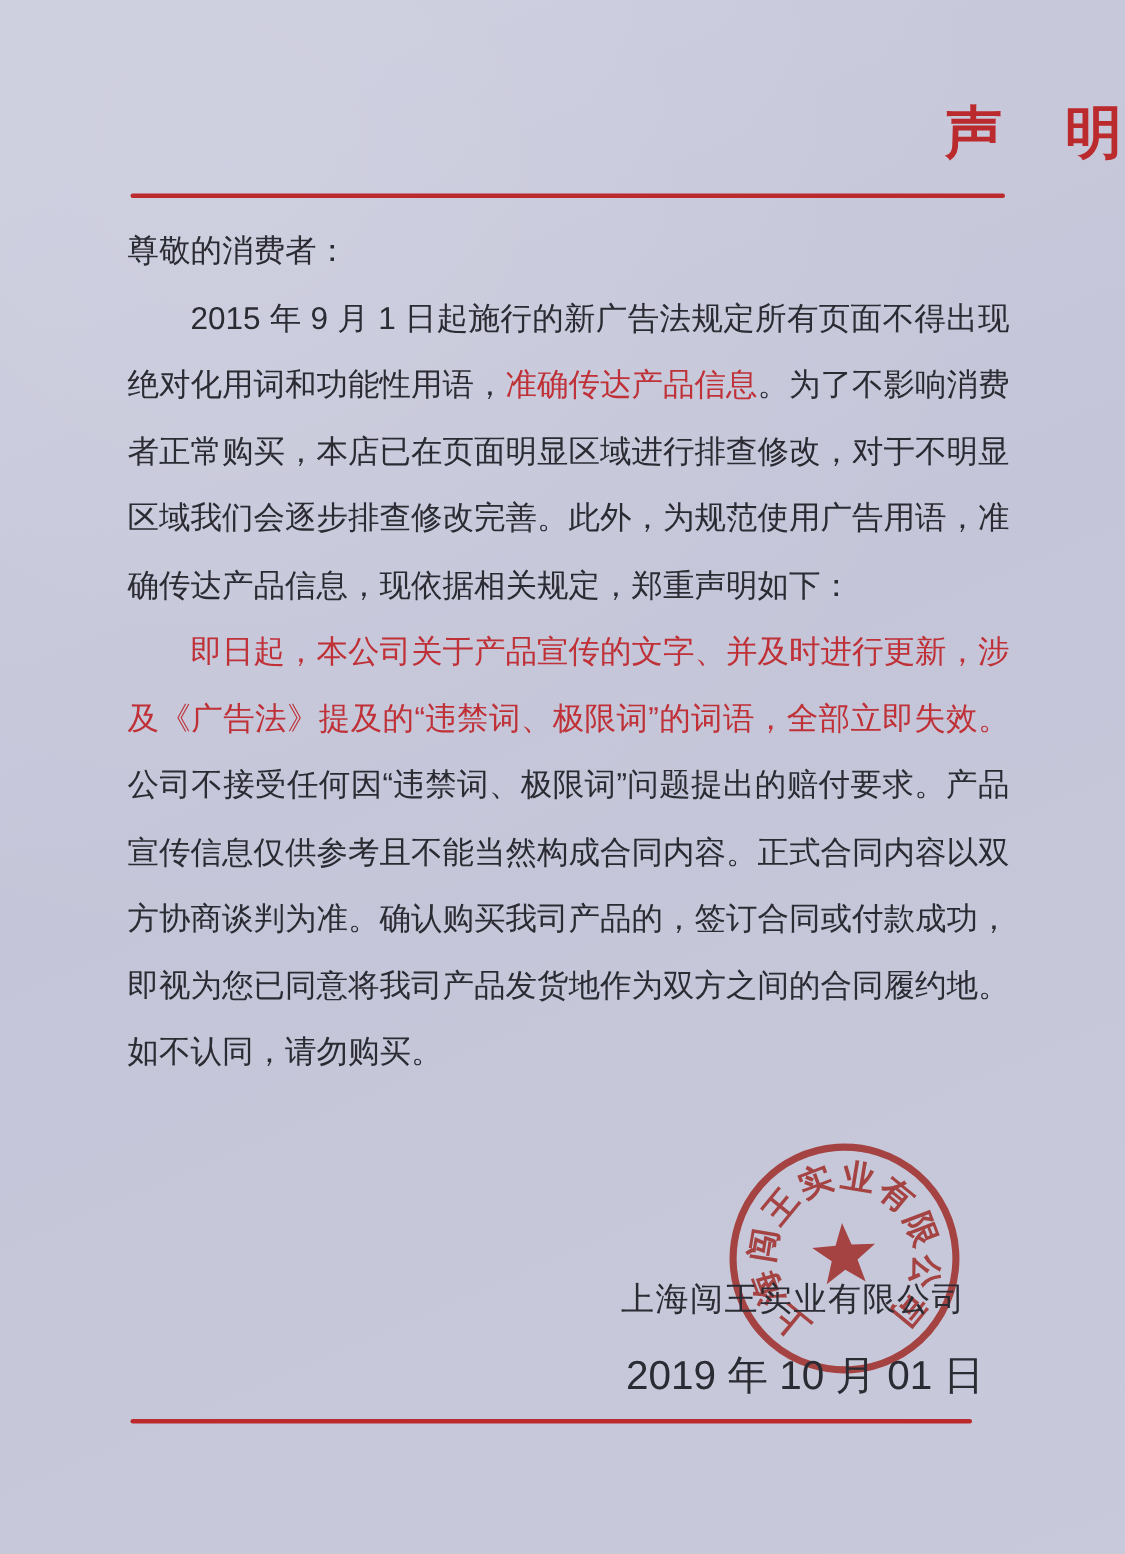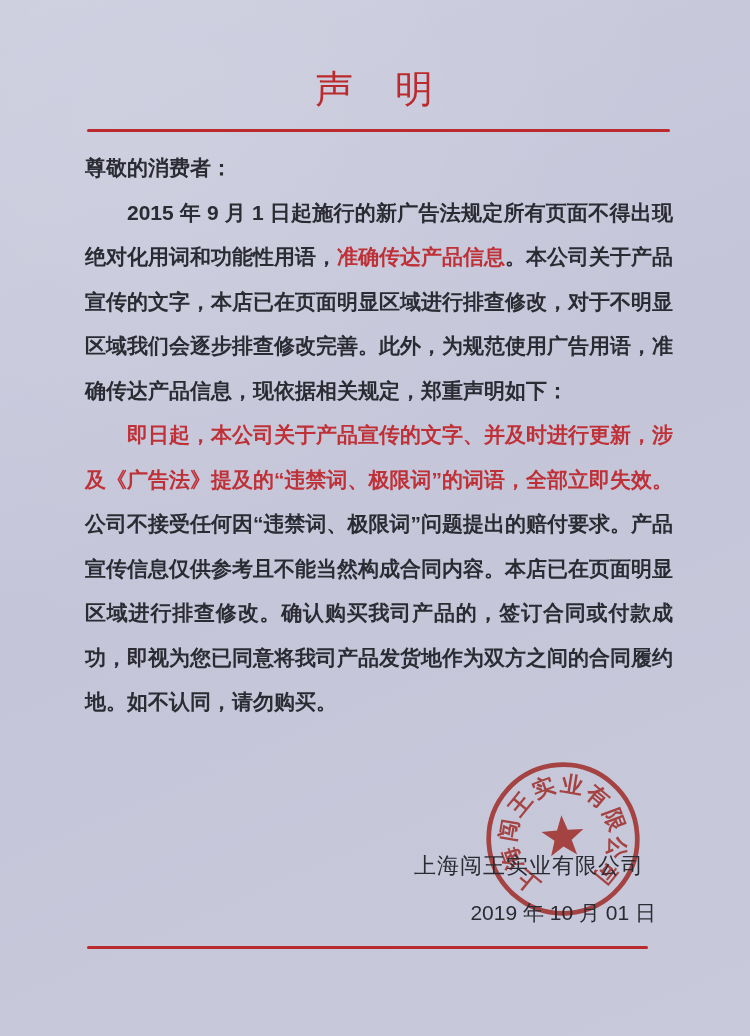--- a/index.html
+++ b/index.html
@@ -17,51 +17,51 @@
   .page{
     position:relative;
     width:750px;height:1036px;
     background:
       radial-gradient(120% 90% at 20% 10%, rgba(255,255,255,0.10), rgba(0,0,0,0) 60%),
       linear-gradient(157deg,#cbccdd 0%,#c4c5d8 45%,#c8c9da 100%);
     background-color:var(--paper);
   }
   .title{
     position:absolute;top:70px;left:0;width:750px;
-    text-align:center;
-    font-size:38px;font-weight:400;line-height:1;
+    text-align:right;
+    font-size:38px;font-weight:700;line-height:1;
     color:var(--red);
     letter-spacing:2px;
   }
   .rule{
     position:absolute;height:3px;background:var(--red);
     border-radius:2px;
   }
   .rule-top{left:87px;top:129px;width:583px;}
   .rule-bottom{left:87px;top:946px;width:561px;}
   .content{
     position:absolute;left:85px;top:146px;width:588px;
-    font-size:21px;line-height:44.5px;color:var(--ink);font-weight:bold;
+    font-size:21px;line-height:44.5px;color:var(--ink);
   }
   .salutation{margin:0;}
   .para{
     margin:0;
     text-indent:2em;
     text-align:justify;
     text-justify:inter-character;
   }
   .run.red{color:#bf3037;}
   .run.black{color:var(--ink);}
   .sig-company{
     position:absolute;top:851px;right:106px;
     font-size:22px;letter-spacing:1px;color:var(--ink);
   }
   .sig-date{
     position:absolute;top:899px;right:94px;
-    font-size:21px;color:var(--ink);
+    font-size:27px;color:var(--ink);
   }
   .stamp{
     position:absolute;left:484px;top:760px;
     width:158px;height:158px;
     opacity:0.85;
     mix-blend-mode:multiply;
     transform:rotate(-4deg);
   }
 </style>
 </head>
@@ -69,22 +69,22 @@
 
 <div class="page">
 
   <div class="title">声　明</div>
 
   <div class="rule rule-top"></div>
 
   <div class="content">
     <p class="salutation">尊敬的消费者：</p>
     <div>
-        <p class="para"><span class="run black">2015 年 9 月 1 日起施行的新广告法规定所有页面不得出现绝对化用词和功能性用语，</span><span class="run red">准确传达产品信息</span><span class="run black">。本公司关于产品宣传的文字，本店已在页面明显区域进行排查修改，对于不明显区域我们会逐步排查修改完善。此外，为规范使用广告用语，准确传达产品信息，现依据相关规定，郑重声明如下：</span></p>
-        <p class="para"><span class="run red">即日起，本公司关于产品宣传的文字、并及时进行更新，涉及《广告法》提及的“违禁词、极限词”的词语，全部立即失效。</span><span class="run black">公司不接受任何因“违禁词、极限词”问题提出的赔付要求。产品宣传信息仅供参考且不能当然构成合同内容。本店已在页面明显区域进行排查修改。确认购买我司产品的，签订合同或付款成功，即视为您已同意将我司产品发货地作为双方之间的合同履约地。如不认同，请勿购买。</span></p>
+        <p class="para"><span class="run black">2015 年 9 月 1 日起施行的新广告法规定所有页面不得出现绝对化用词和功能性用语，</span><span class="run red">准确传达产品信息</span><span class="run black">。为了不影响消费者正常购买，本店已在页面明显区域进行排查修改，对于不明显区域我们会逐步排查修改完善。此外，为规范使用广告用语，准确传达产品信息，现依据相关规定，郑重声明如下：</span></p>
+        <p class="para"><span class="run red">即日起，本公司关于产品宣传的文字、并及时进行更新，涉及《广告法》提及的“违禁词、极限词”的词语，全部立即失效。</span><span class="run black">公司不接受任何因“违禁词、极限词”问题提出的赔付要求。产品宣传信息仅供参考且不能当然构成合同内容。正式合同内容以双方协商谈判为准。确认购买我司产品的，签订合同或付款成功，即视为您已同意将我司产品发货地作为双方之间的合同履约地。如不认同，请勿购买。</span></p>
       </div>
   </div>
 
   <svg class="stamp" viewBox="0 0 200 200" xmlns="http://www.w3.org/2000/svg">
     <circle cx="100" cy="100" r="94" fill="none" stroke="#cd372e" stroke-width="6"></circle>
     <polygon fill="#cd372e" points="100,70 106.8,88.7 126.6,89.3 110.9,101.6 116.5,120.7 100,109.5 83.5,120.7 89.1,101.6 73.4,89.3 93.2,88.7"></polygon>
     <path id="seal-arc" d="M 70 152 A 60 60 0 1 1 130 152" fill="none"></path>
     <text font-size="28" font-weight="700" fill="#cd372e">
       <textPath href="#seal-arc" startOffset="0" textLength="310" lengthAdjust="spacing">上海闯王实业有限公司</textPath>
     </text>

